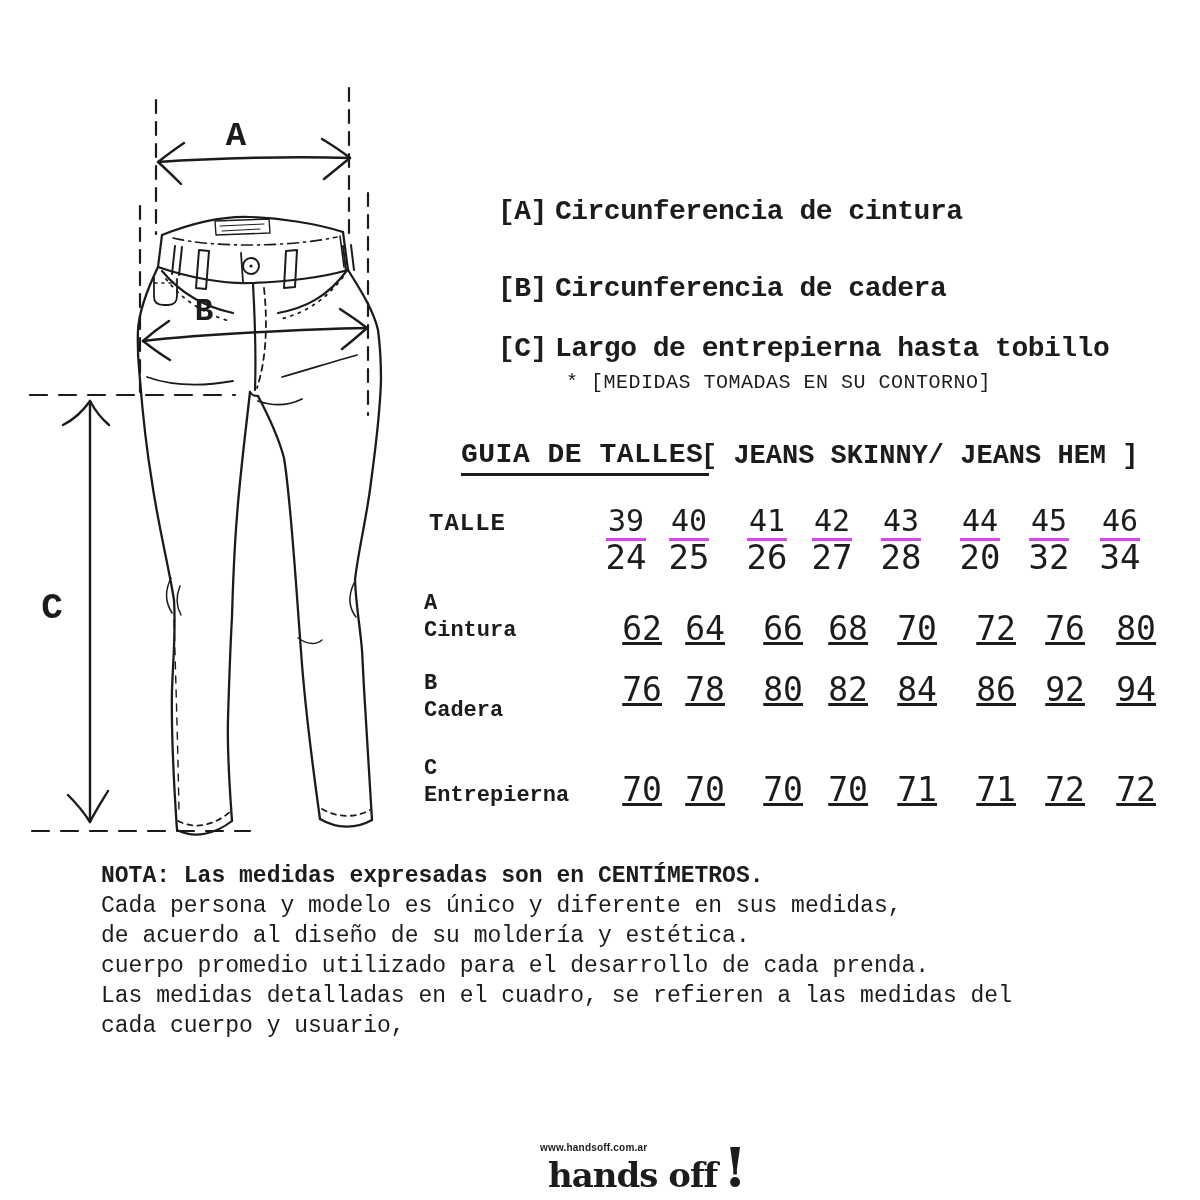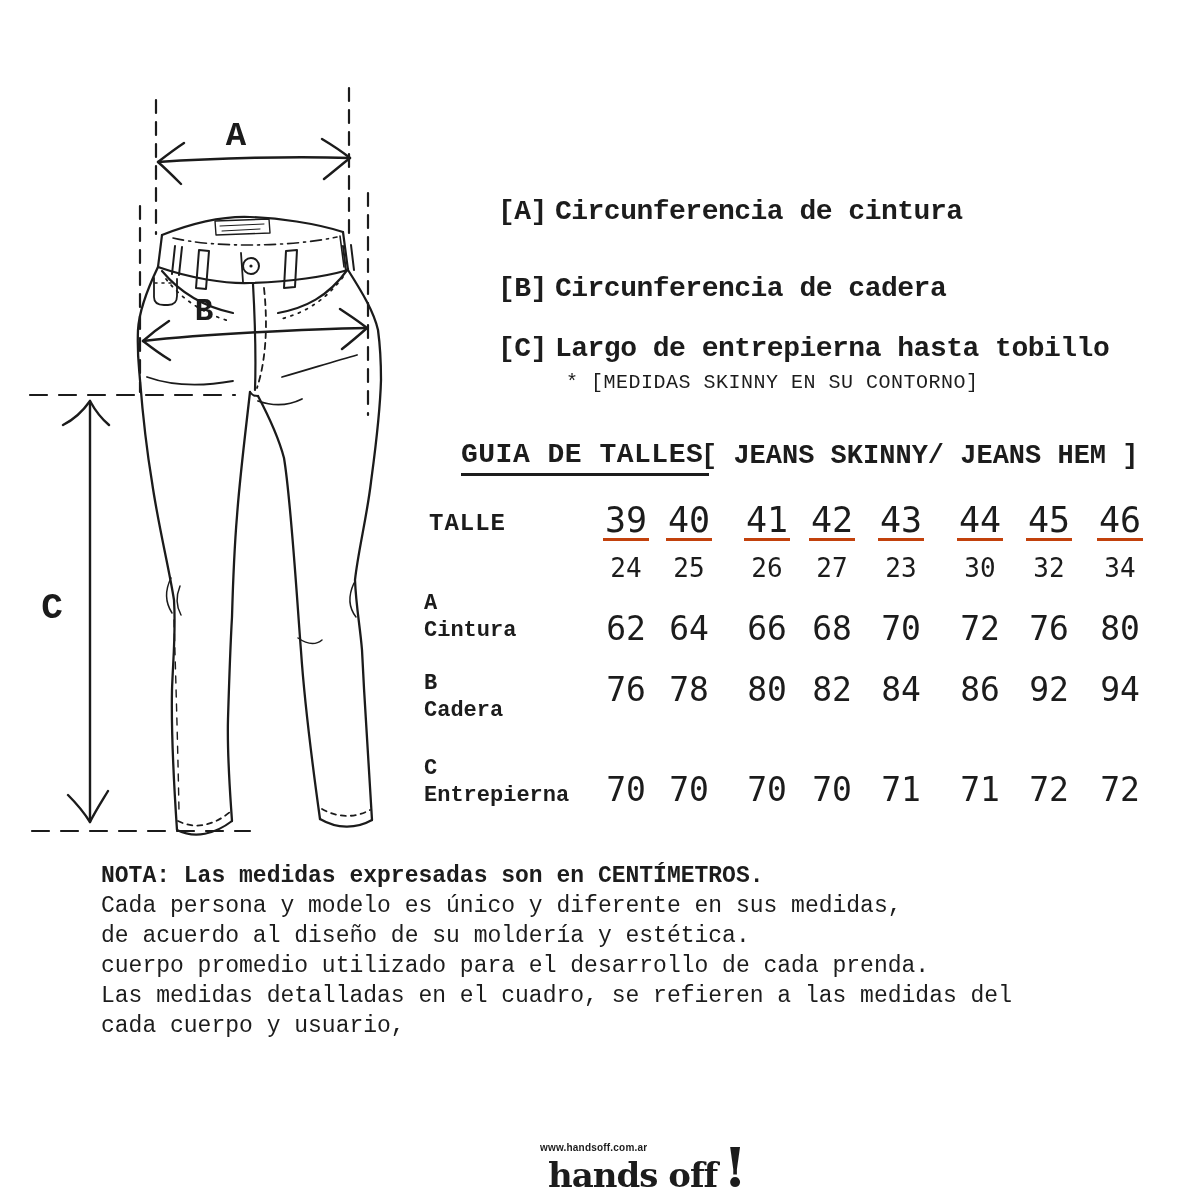--- a/index.html
+++ b/index.html
@@ -16,23 +16,23 @@
   
   .guide-title{position:absolute;left:461px;top:439px;font-size:28px;font-weight:700;letter-spacing:0.5px;
     padding:0 6px 3px 0;border-bottom:3px solid #1c1c1c;white-space:nowrap;}
   .guide-subtitle{position:absolute;left:701px;top:441px;font-size:27px;font-weight:700;white-space:nowrap;}
   
   .talle-label{position:absolute;left:429px;top:510px;font-size:24px;font-weight:700;letter-spacing:1px;}
   .row-label{position:absolute;left:424px;font-size:22px;font-weight:700;line-height:27px;white-space:nowrap;}
   .num-font{font-family:"DejaVu Sans Mono","Liberation Mono",monospace;}
   .size-col{position:absolute;top:505px;width:72px;height:340px;text-align:center;}
   .sz-frac{display:inline-block;}
-  .sz-top{display:block;font-size:35px;line-height:31px;padding:0 2px 2px 2px;border-bottom:3px solid #c2410c;}
-  .sz-bot{display:block;font-size:26px;line-height:31px;margin-top:12px;}
-  .cell-val{position:absolute;left:0;width:72px;text-align:center;font-size:33px;line-height:36px;font-weight:400;}
+  .sz-top{display:block;font-size:30px;line-height:31px;padding:0 2px 2px 2px;border-bottom:3px solid #d946ef;}
+  .sz-bot{display:block;font-size:34px;line-height:31px;margin-top:1px;}
+  .cell-val{position:absolute;left:0;width:72px;text-align:right;font-size:33px;line-height:36px;font-weight:400;text-decoration:underline;}
   .val-a{top:106px;} .val-b{top:167px;} .val-c{top:267px;}
   
   .nota{position:absolute;left:101px;top:861px;font-size:23px;line-height:30px;white-space:nowrap;}
   .nota .bold{font-weight:700;}
   
   .logo{position:absolute;left:548px;top:1096px;white-space:nowrap;margin-top:40px;}
   .logo .brand{font-family:"DejaVu Serif","Liberation Serif",serif;font-weight:700;font-size:34px;letter-spacing:-1px;}
   .logo .bang{font-family:"DejaVu Serif","Liberation Serif",serif;font-weight:700;font-size:54px;margin-left:6px;vertical-align:baseline;}
   .logo-site{position:absolute;left:540px;top:1142px;font-family:"Liberation Sans","DejaVu Sans",sans-serif;
     font-weight:700;font-size:10px;letter-spacing:0.2px;}
@@ -135,21 +135,21 @@
 <div>
   <div class="legend-row" style="top:196px;">
     <span class="key">[A]</span><span>Circunferencia de cintura</span>
   </div>
   <div class="legend-row" style="top:261px;margin-top:12px;">
     <span class="key">[B]</span><span>Circunferencia de cadera</span>
   </div>
   <div class="legend-row" style="top:333px;">
     <span class="key">[C]</span><span>Largo de entrepierna hasta tobillo</span>
   </div>
-  <div class="legend-note">* [MEDIDAS SKINNY EN SU CONTORNO]</div>
+  <div class="legend-note">* [MEDIDAS TOMADAS EN SU CONTORNO]</div>
 </div>
 
 <div class="guide-title">GUIA DE TALLES</div>
 <div class="guide-subtitle">[ JEANS SKINNY/ JEANS HEM ]</div>
 
 <div>
   <div class="talle-label">TALLE</div>
 
   <div class="row-label" style="top:590px;">
     <div>A</div>
@@ -182,27 +182,27 @@
     <div class="cell-val val-b">80</div>
     <div class="cell-val val-c">70</div>
   </div>
   <div class="size-col num-font" style="left:796px;">
     <span class="sz-frac"><span class="sz-top">42</span><span class="sz-bot">27</span></span>
     <div class="cell-val val-a">68</div>
     <div class="cell-val val-b">82</div>
     <div class="cell-val val-c">70</div>
   </div>
   <div class="size-col num-font" style="left:865px;">
-    <span class="sz-frac"><span class="sz-top">43</span><span class="sz-bot">23</span></span>
+    <span class="sz-frac"><span class="sz-top">43</span><span class="sz-bot">28</span></span>
     <div class="cell-val val-a">70</div>
     <div class="cell-val val-b">84</div>
     <div class="cell-val val-c">71</div>
   </div>
   <div class="size-col num-font" style="left:944px;">
-    <span class="sz-frac"><span class="sz-top">44</span><span class="sz-bot">30</span></span>
+    <span class="sz-frac"><span class="sz-top">44</span><span class="sz-bot">20</span></span>
     <div class="cell-val val-a">72</div>
     <div class="cell-val val-b">86</div>
     <div class="cell-val val-c">71</div>
   </div>
   <div class="size-col num-font" style="left:1013px;">
     <span class="sz-frac"><span class="sz-top">45</span><span class="sz-bot">32</span></span>
     <div class="cell-val val-a">76</div>
     <div class="cell-val val-b">92</div>
     <div class="cell-val val-c">72</div>
   </div>

